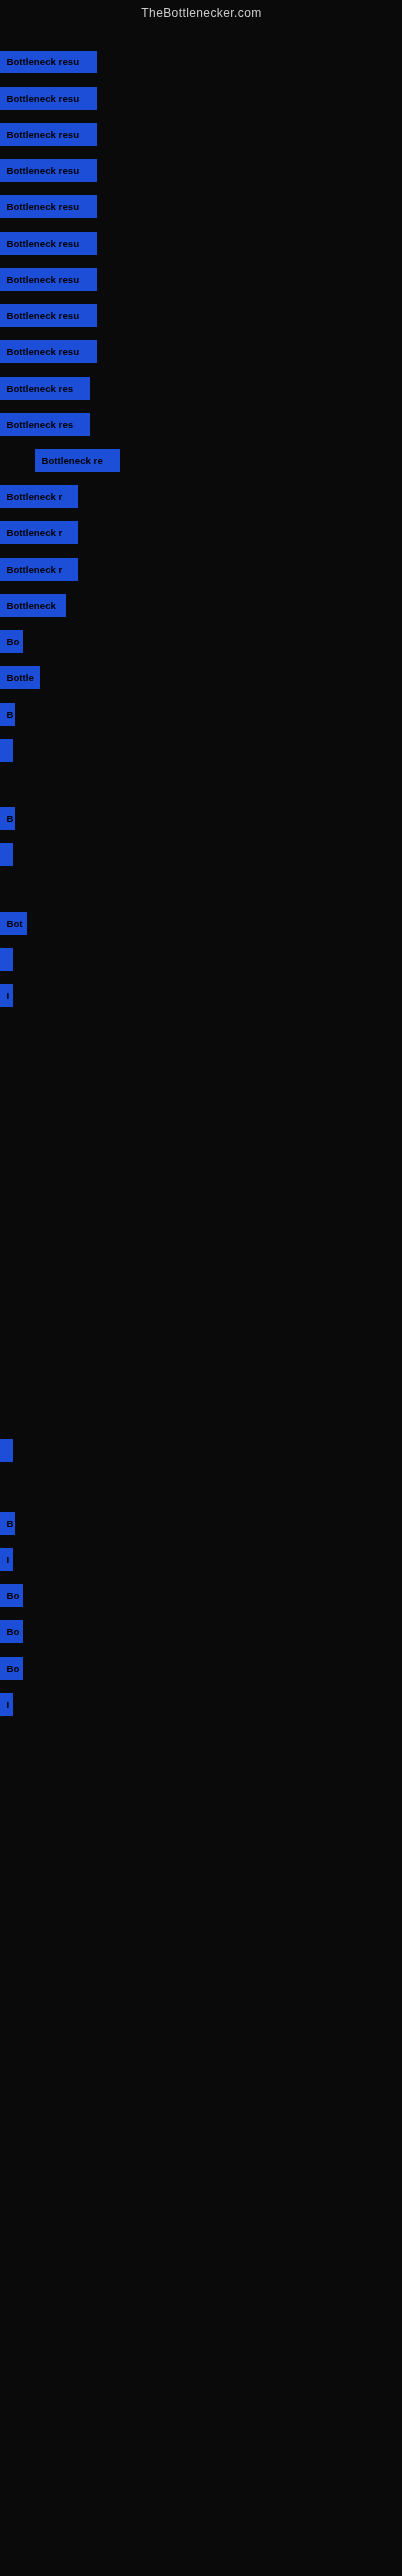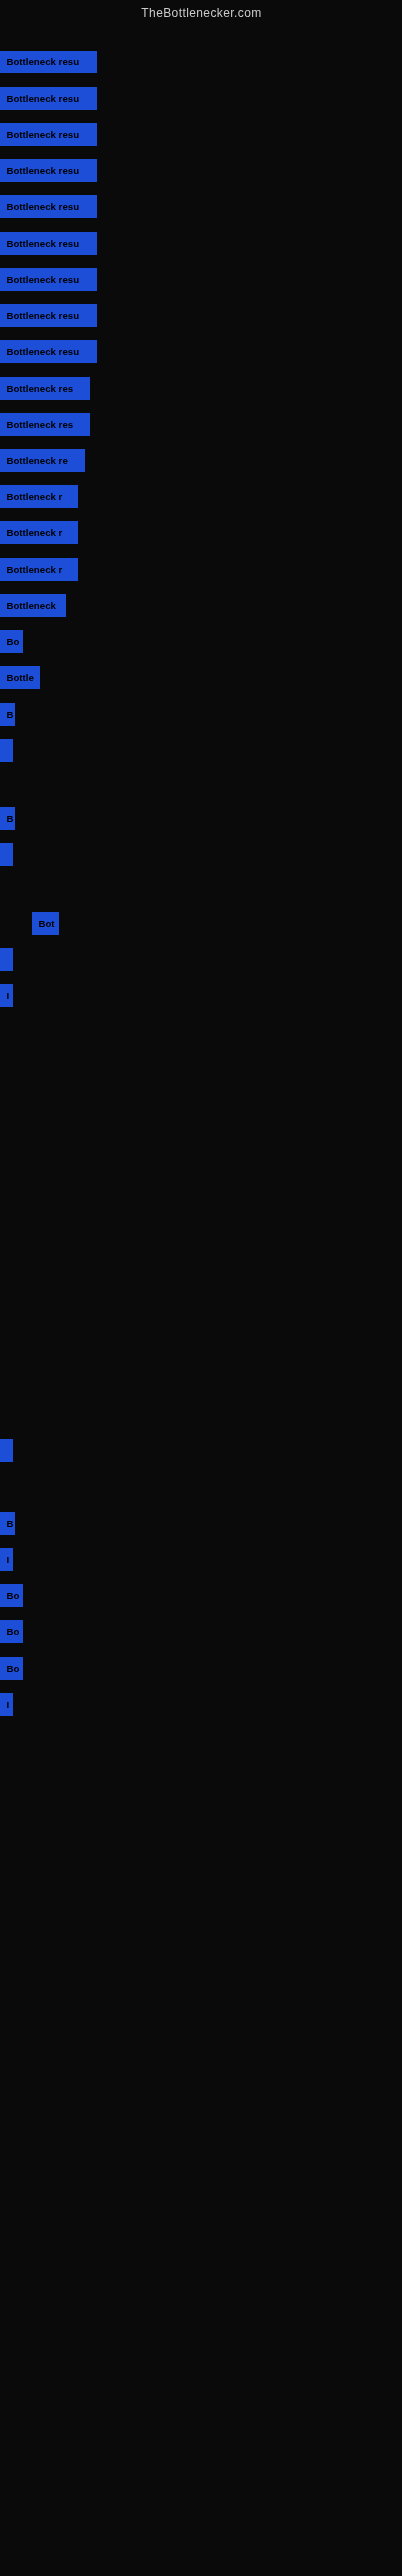--- a/index.html
+++ b/index.html
@@ -67,21 +67,21 @@
     </div>
     <div class="bottleneck-item" style="top: 312px; width: 97px;">
       <div class="bottleneck-btn" style="width: 97px; min-height: 22.5px; display: flex; align-items: center;">Bottleneck resu</div>
     </div>
     <div class="bottleneck-item" style="top: 349px; width: 90px;">
       <div class="bottleneck-btn" style="width: 90px; min-height: 22.5px; display: flex; align-items: center;">Bottleneck res</div>
     </div>
     <div class="bottleneck-item" style="top: 385px; width: 90px;">
       <div class="bottleneck-btn" style="width: 90px; min-height: 22.5px; display: flex; align-items: center;">Bottleneck res</div>
     </div>
-    <div class="bottleneck-item" style="top: 421px; width: 85px;">
+    <div class="bottleneck-item" style="top: 421px; width: 85px; padding-left: 35px;">
       <div class="bottleneck-btn" style="width: 85px; min-height: 22.5px; display: flex; align-items: center;">Bottleneck re</div>
     </div>
     <div class="bottleneck-item" style="top: 457px; width: 78px;">
       <div class="bottleneck-btn" style="width: 78px; min-height: 22.5px; display: flex; align-items: center;">Bottleneck r</div>
     </div>
     <div class="bottleneck-item" style="top: 493px; width: 78px;">
       <div class="bottleneck-btn" style="width: 78px; min-height: 22.5px; display: flex; align-items: center;">Bottleneck r</div>
     </div>
     <div class="bottleneck-item" style="top: 530px; width: 78px;">
       <div class="bottleneck-btn" style="width: 78px; min-height: 22.5px; display: flex; align-items: center;">Bottleneck r</div>
@@ -100,21 +100,21 @@
     </div>
     <div class="bottleneck-item" style="top: 711px; width: 8px;">
       <div class="bottleneck-btn" style="width: 8px; min-height: 22.5px; display: flex; align-items: center;"></div>
     </div>
     <div class="bottleneck-item" style="top: 779px; width: 14.5px;">
       <div class="bottleneck-btn" style="width: 14.5px; min-height: 22.5px; display: flex; align-items: center;">B</div>
     </div>
     <div class="bottleneck-item" style="top: 815px; width: 8px;">
       <div class="bottleneck-btn" style="width: 8px; min-height: 22.5px; display: flex; align-items: center;"></div>
     </div>
-    <div class="bottleneck-item" style="top: 884px; width: 27px; margin-left: 32px;">
+    <div class="bottleneck-item" style="top: 884px; width: 27px;">
       <div class="bottleneck-btn" style="width: 27px; min-height: 22.5px; display: flex; align-items: center;">Bot</div>
     </div>
     <div class="bottleneck-item" style="top: 920px; width: 8px;">
       <div class="bottleneck-btn" style="width: 8px; min-height: 22.5px; display: flex; align-items: center;"></div>
     </div>
     <div class="bottleneck-item" style="top: 956px; width: 11.3px;">
       <div class="bottleneck-btn" style="width: 11.3px; min-height: 22.5px; display: flex; align-items: center;">I</div>
     </div>
     <div class="bottleneck-item" style="top: 1411px; width: 8px;">
       <div class="bottleneck-btn" style="width: 8px; min-height: 22.5px; display: flex; align-items: center;"></div>

